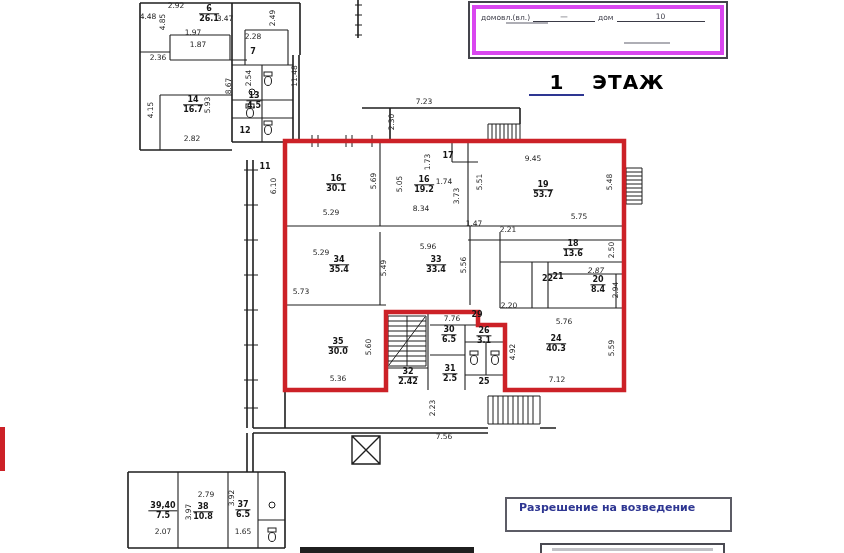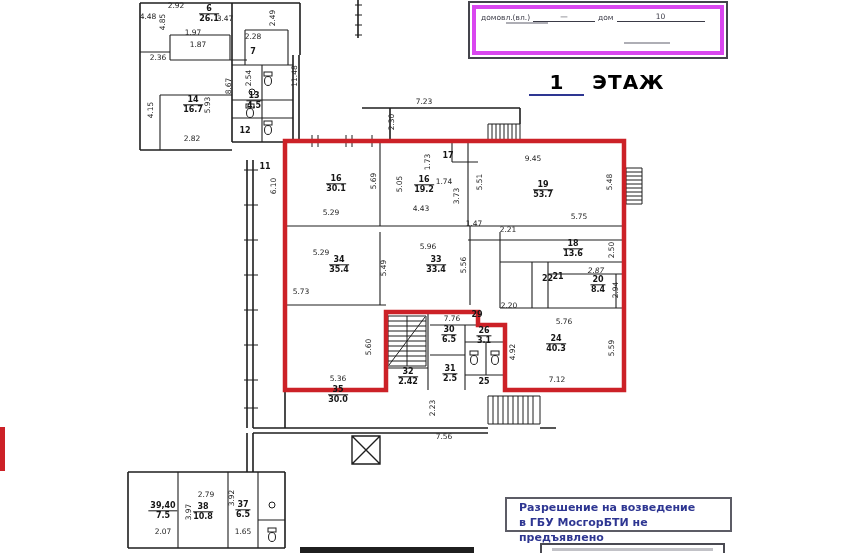--- a/index.html
+++ b/index.html
@@ -185,21 +185,21 @@
       <div class="room" style="left: 538px; top: 279px;">
         <span class="num" style="border-bottom: none; margin-left: 19px;">22</span>
       </div>
       <div class="room" style="left: 558px; top: 277px;">
         <span class="num" style="border-bottom: none;">21</span>
       </div>
       <div class="room" style="left: 598px; top: 285px;">
         <span class="num">20</span>
         <span class="area">8.4</span>
       </div>
-      <div class="room" style="left: 338px; top: 347px; margin-top: 48px;">
+      <div class="room" style="left: 338px; top: 347px;">
         <span class="num">35</span>
         <span class="area">30.0</span>
       </div>
       <div class="room" style="left: 408px; top: 377px;">
         <span class="num">32</span>
         <span class="area">2.42</span>
       </div>
       <div class="room" style="left: 449px; top: 335px;">
         <span class="num">30</span>
         <span class="area">6.5</span>
@@ -253,21 +253,21 @@
       <div class="dim rot" style="left: 391px; top: 122px;">2.30</div>
       <div class="dim rot" style="left: 273px; top: 186px;">6.10</div>
       <div class="dim" style="left: 533px; top: 158px;">9.45</div>
       <div class="dim rot" style="left: 427px; top: 162px;">1.73</div>
       <div class="dim" style="left: 444px; top: 181px;">1.74</div>
       <div class="dim rot" style="left: 399px; top: 184px;">5.05</div>
       <div class="dim rot" style="left: 373px; top: 181px;">5.69</div>
       <div class="dim rot" style="left: 479px; top: 182px;">5.51</div>
       <div class="dim rot" style="left: 609px; top: 182px;">5.48</div>
       <div class="dim" style="left: 331px; top: 212px;">5.29</div>
-      <div class="dim" style="left: 421px; top: 208px;">4.43</div>
+      <div class="dim" style="left: 421px; top: 208px;">8.34</div>
       <div class="dim rot" style="left: 456px; top: 196px;">3.73</div>
       <div class="dim" style="left: 579px; top: 216px;">5.75</div>
       <div class="dim" style="left: 474px; top: 223px;">1.47</div>
       <div class="dim" style="left: 508px; top: 229px;">2.21</div>
       <div class="dim" style="left: 428px; top: 246px;">5.96</div>
       <div class="dim" style="left: 321px; top: 252px;">5.29</div>
       <div class="dim rot" style="left: 383px; top: 268px;">5.49</div>
       <div class="dim rot" style="left: 463px; top: 265px;">5.56</div>
       <div class="dim rot" style="left: 611px; top: 250px;">2.50</div>
       <div class="dim" style="left: 596px; top: 270px; font-style: italic;">2.87</div>
@@ -302,21 +302,20 @@
       <div class="smallprint" style="left:148px;top:33px;width:46px"></div>
     </div>
   </div>
 
   <div class="title">
     <span class="t-num">1</span><span class="t-word">ЭТАЖ</span>
   </div>
 
   <div class="stamp">
     <div>Разрешение на возведение</div>
-    <div>в ГБУ МосгорБТИ не предъявлено</div>
   </div>
 
   <div class="stamp-partial">
     <div class="ghost"></div>
   </div>
 
   <div class="black-bar"></div>
   <div class="red-bar"></div>
 </div>
 

